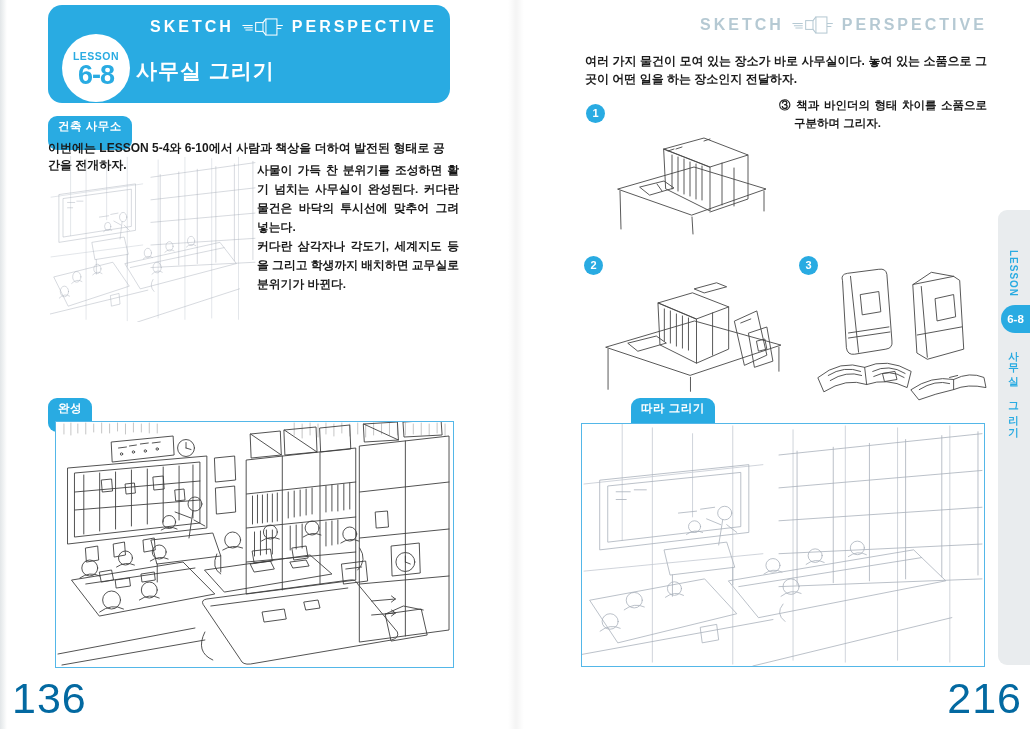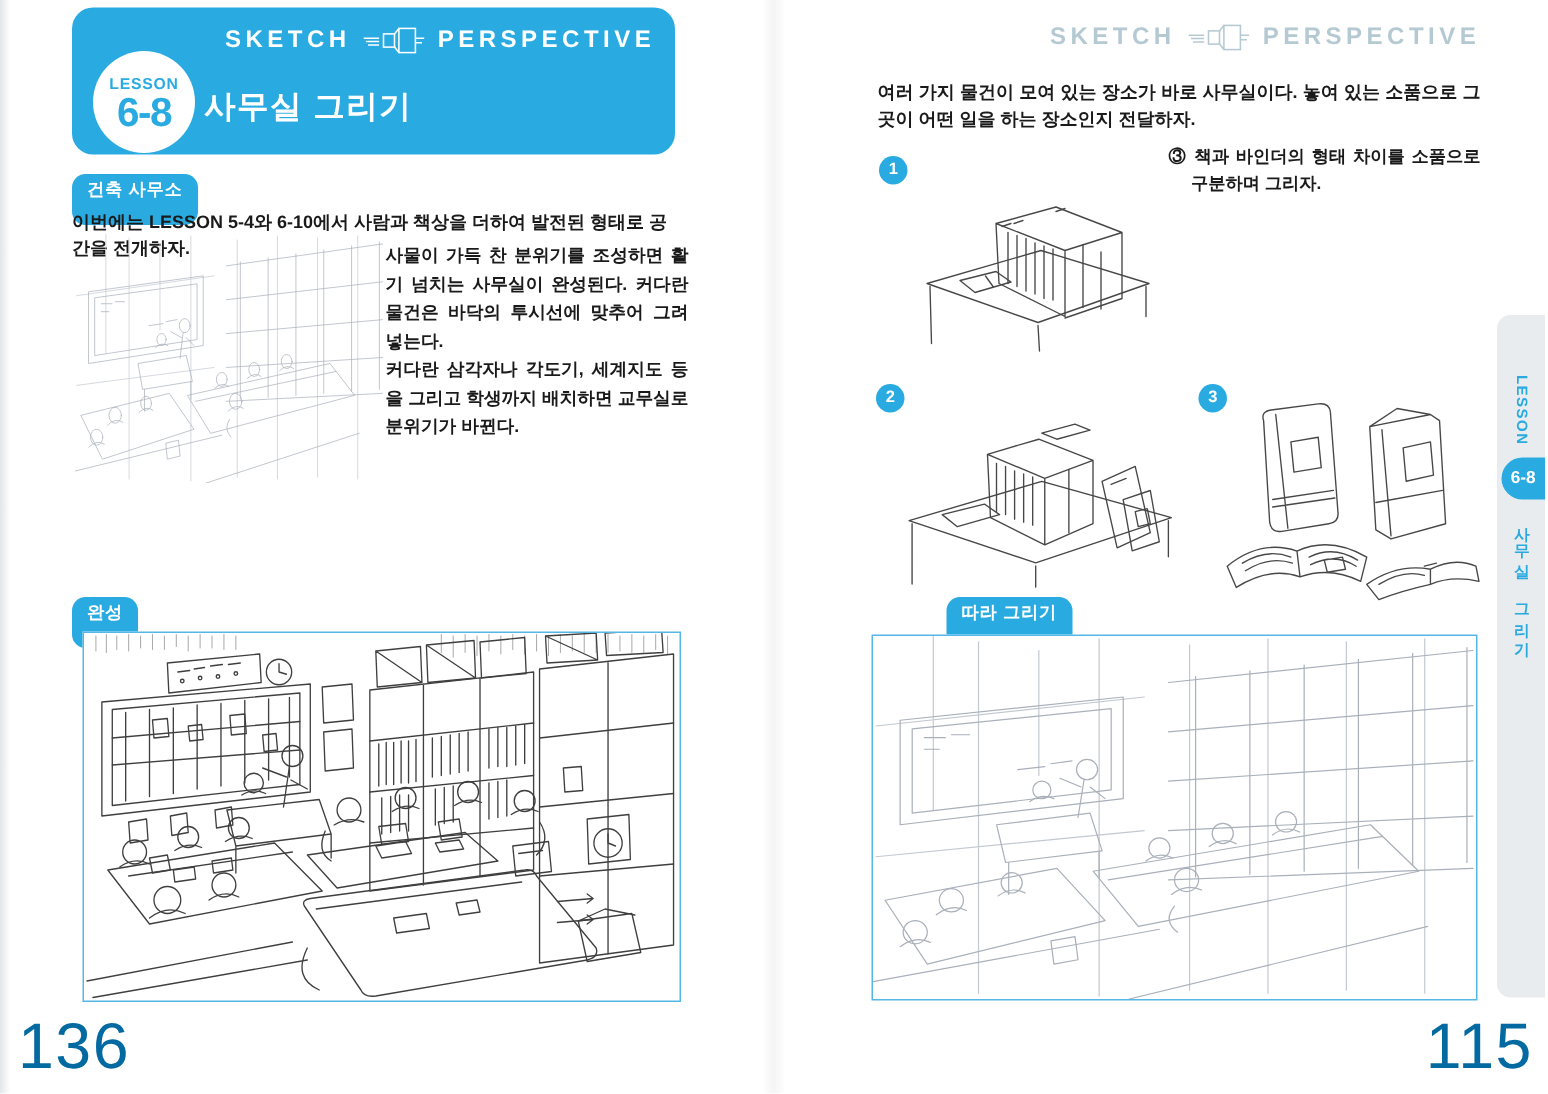--- a/index.html
+++ b/index.html
@@ -285,14 +285,14 @@
   </div>
 
   <div class="abs tab">
     <div class="tab-lesson">
       <span>LESSON</span>
     </div>
     <div class="tab-badge">6-8</div>
     <div class="tab-title">사무실 그리기</div>
   </div>
 
-  <div class="abs pgnum pg-right">115</div>
+  <div class="abs pgnum pg-right">216</div>
 </div>
 
 </body></html>

